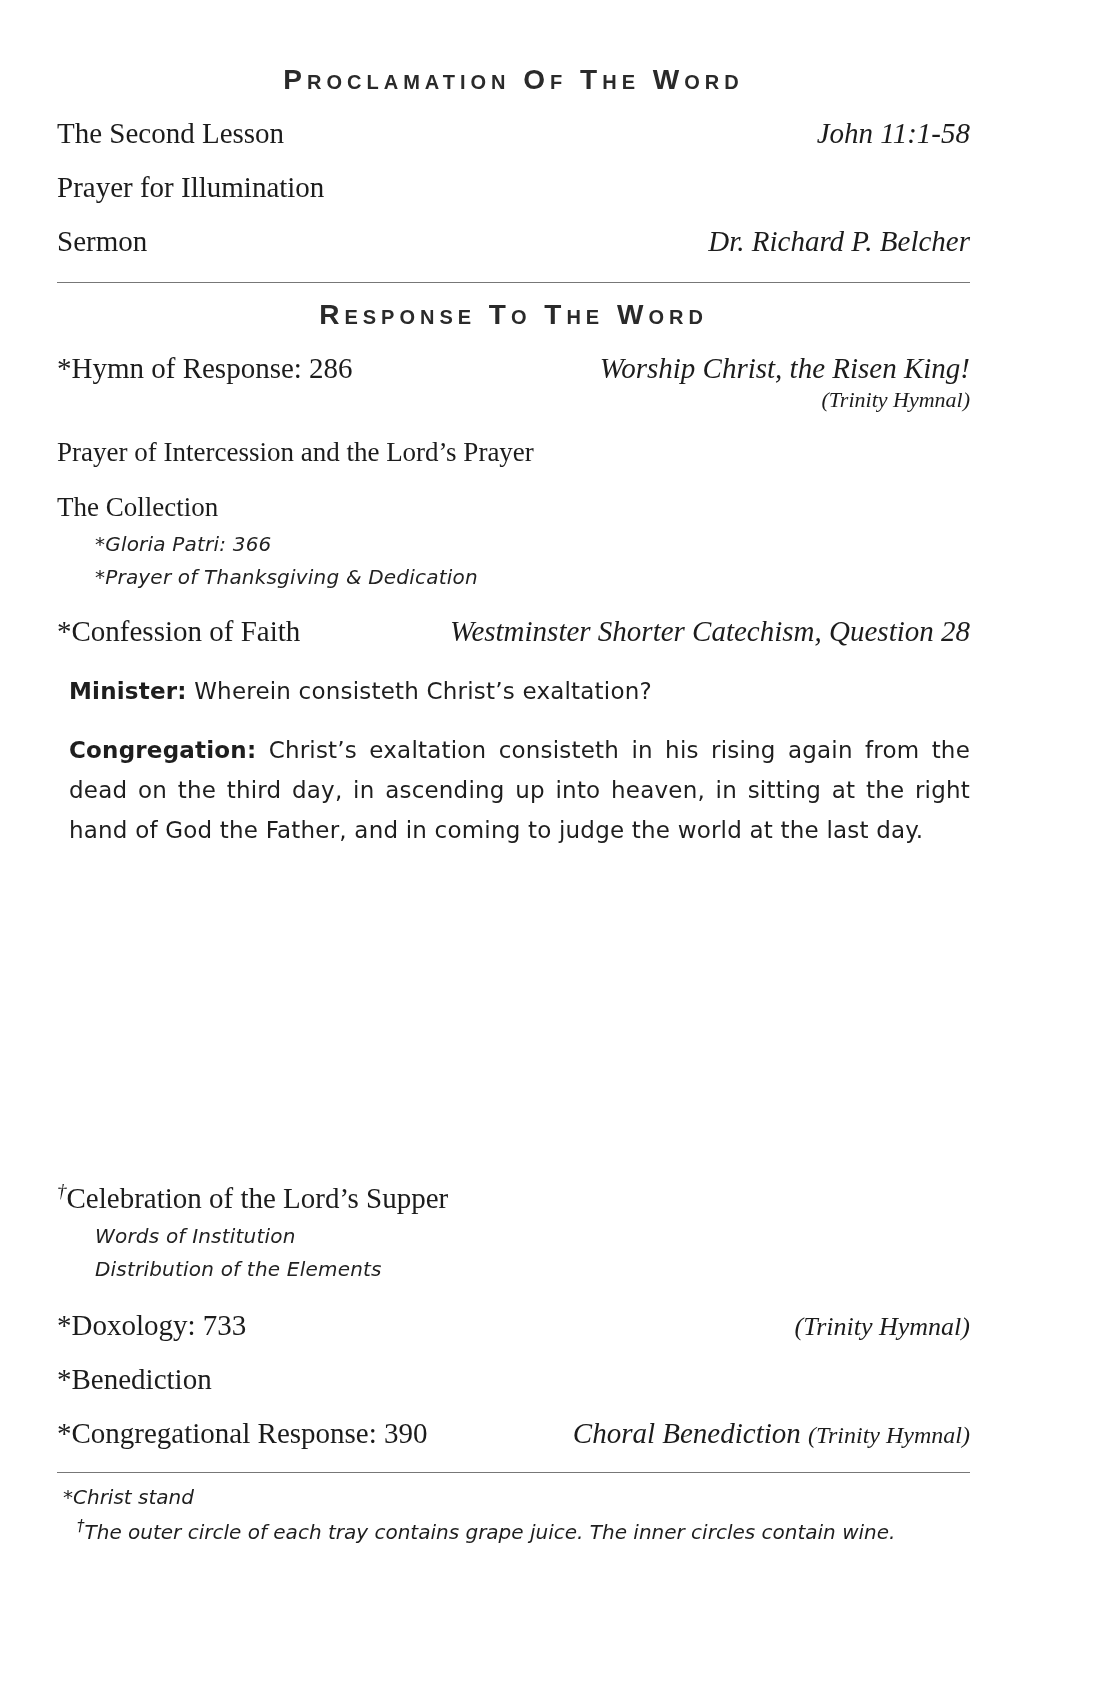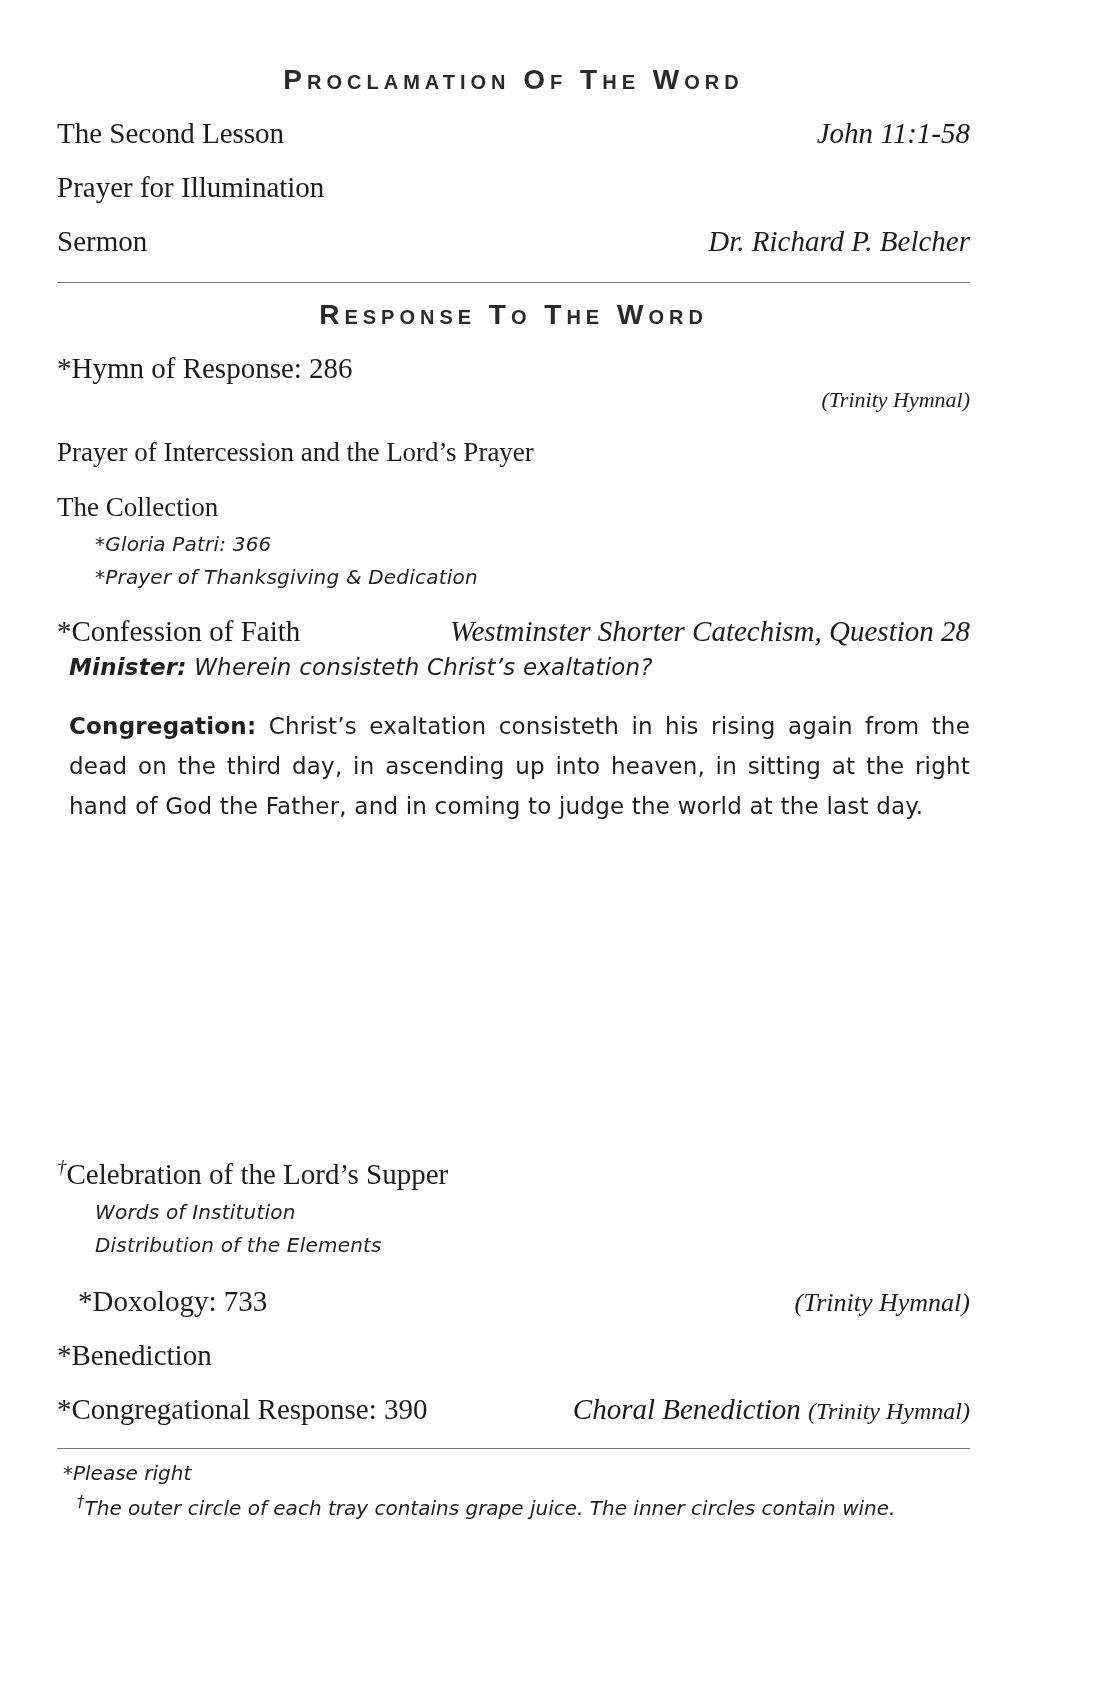--- a/index.html
+++ b/index.html
@@ -62,21 +62,21 @@
     margin: 9px 0 0 38px;
     color: #222;
   }
   .catechism {
     font-family: "DejaVu Sans", sans-serif;
     font-size: 23px;
     letter-spacing: 0.2px;
     margin-left: 12px;
     color: #1e1e1e;
   }
-  .minister-line { line-height: 38px; font-style: italic; }
+  .minister-line { margin-top: 24px; line-height: 38px; }
   .congregation-block {
     margin-top: 20px;
     line-height: 40px;
     text-align: justify;
   }
   .catechism .label { font-weight: bold; }
   .supper-section { margin-top: 330px; }
   .supper-title { font-size: 29px; }
   sup.dagger {
     font-size: 19px;
@@ -114,20 +114,21 @@
     <span class="left">Sermon</span>
     <span class="right">Dr. Richard P. Belcher</span>
   </div>
 
   <hr class="rule">
 
   <h2 class="section-heading" style="margin-top:16px;">Response To The Word</h2>
 
   <div class="row">
     <span class="left">*Hymn of Response: 286</span>
+    <span class="right">Worship Christ, the Risen King!</span>
   </div>
   <div class="right-sub">(Trinity Hymnal)</div>
 
   <div class="single">Prayer of Intercession and the Lord’s Prayer</div>
 
   <div class="single">The Collection</div>
   <div class="subitem">*Gloria Patri: 366</div>
   <div class="subitem">*Prayer of Thanksgiving &amp; Dedication</div>
 
   <div class="row" style="margin-top:26px;">
@@ -146,37 +147,37 @@
   </div>
 
   <div class="supper-section">
     <div class="supper-title">
       <sup class="dagger">†</sup><span>Celebration of the Lord’s Supper</span>
     </div>
     <div class="subitem">Words of Institution</div>
     <div class="subitem">Distribution of the Elements</div>
   </div>
 
-  <div class="row" style="margin-top:28px;margin-left:21px;">
+  <div class="row" style="margin-top:28px;">
     <span class="left">*Doxology: 733</span>
     <span class="right" style="font-size:26px;">(Trinity Hymnal)</span>
   </div>
 
   <div class="row">
     <span class="left">*Benediction</span>
     <span class="right"></span>
   </div>
 
   <div class="row">
     <span class="left">*Congregational Response: 390</span>
     <span class="right"><span>Choral Benediction</span> <span class="right-sub-inline">(Trinity Hymnal)</span></span>
   </div>
 
   <hr class="rule" style="margin-top:22px;">
 
   <div class="footnotes">
-    <div class="footnote-stand">*Please right</div>
+    <div class="footnote-stand">*Christ stand</div>
     <div class="footnote-tray">
       <sup class="dagger">†</sup><span>The outer circle of each tray contains grape juice.  The inner circles contain wine.</span>
     </div>
   </div>
 
 </div>
 
 </body></html>

